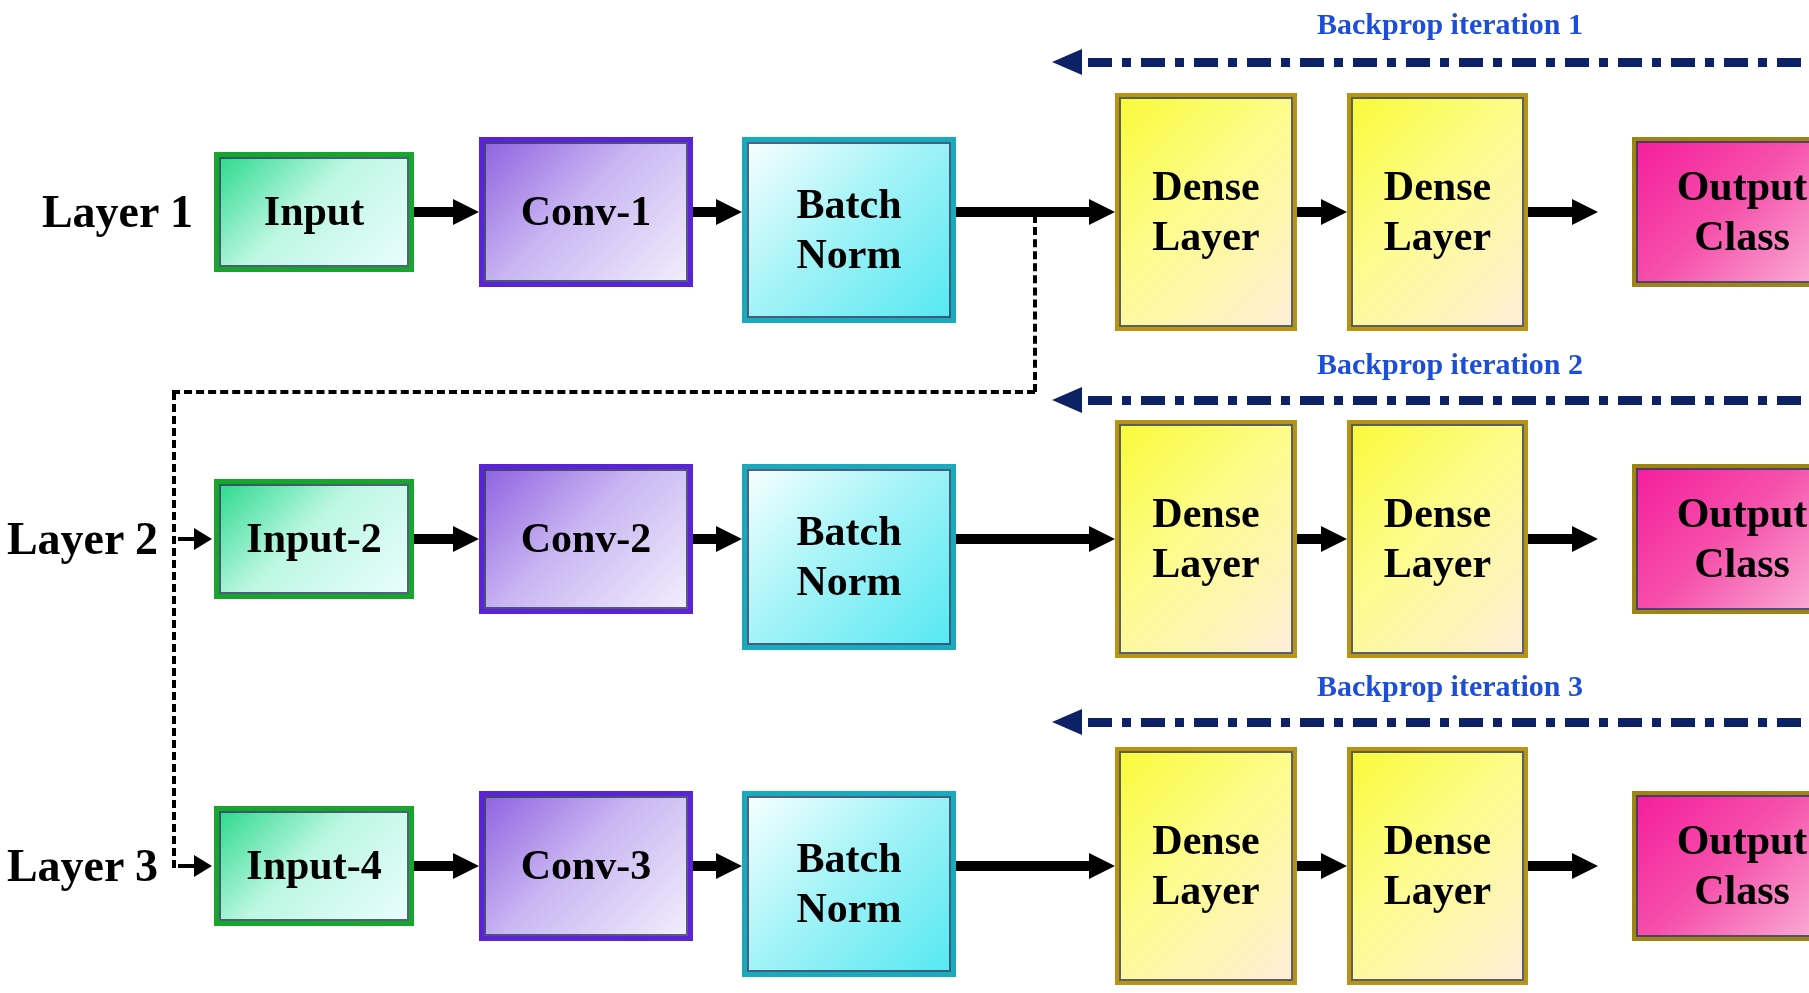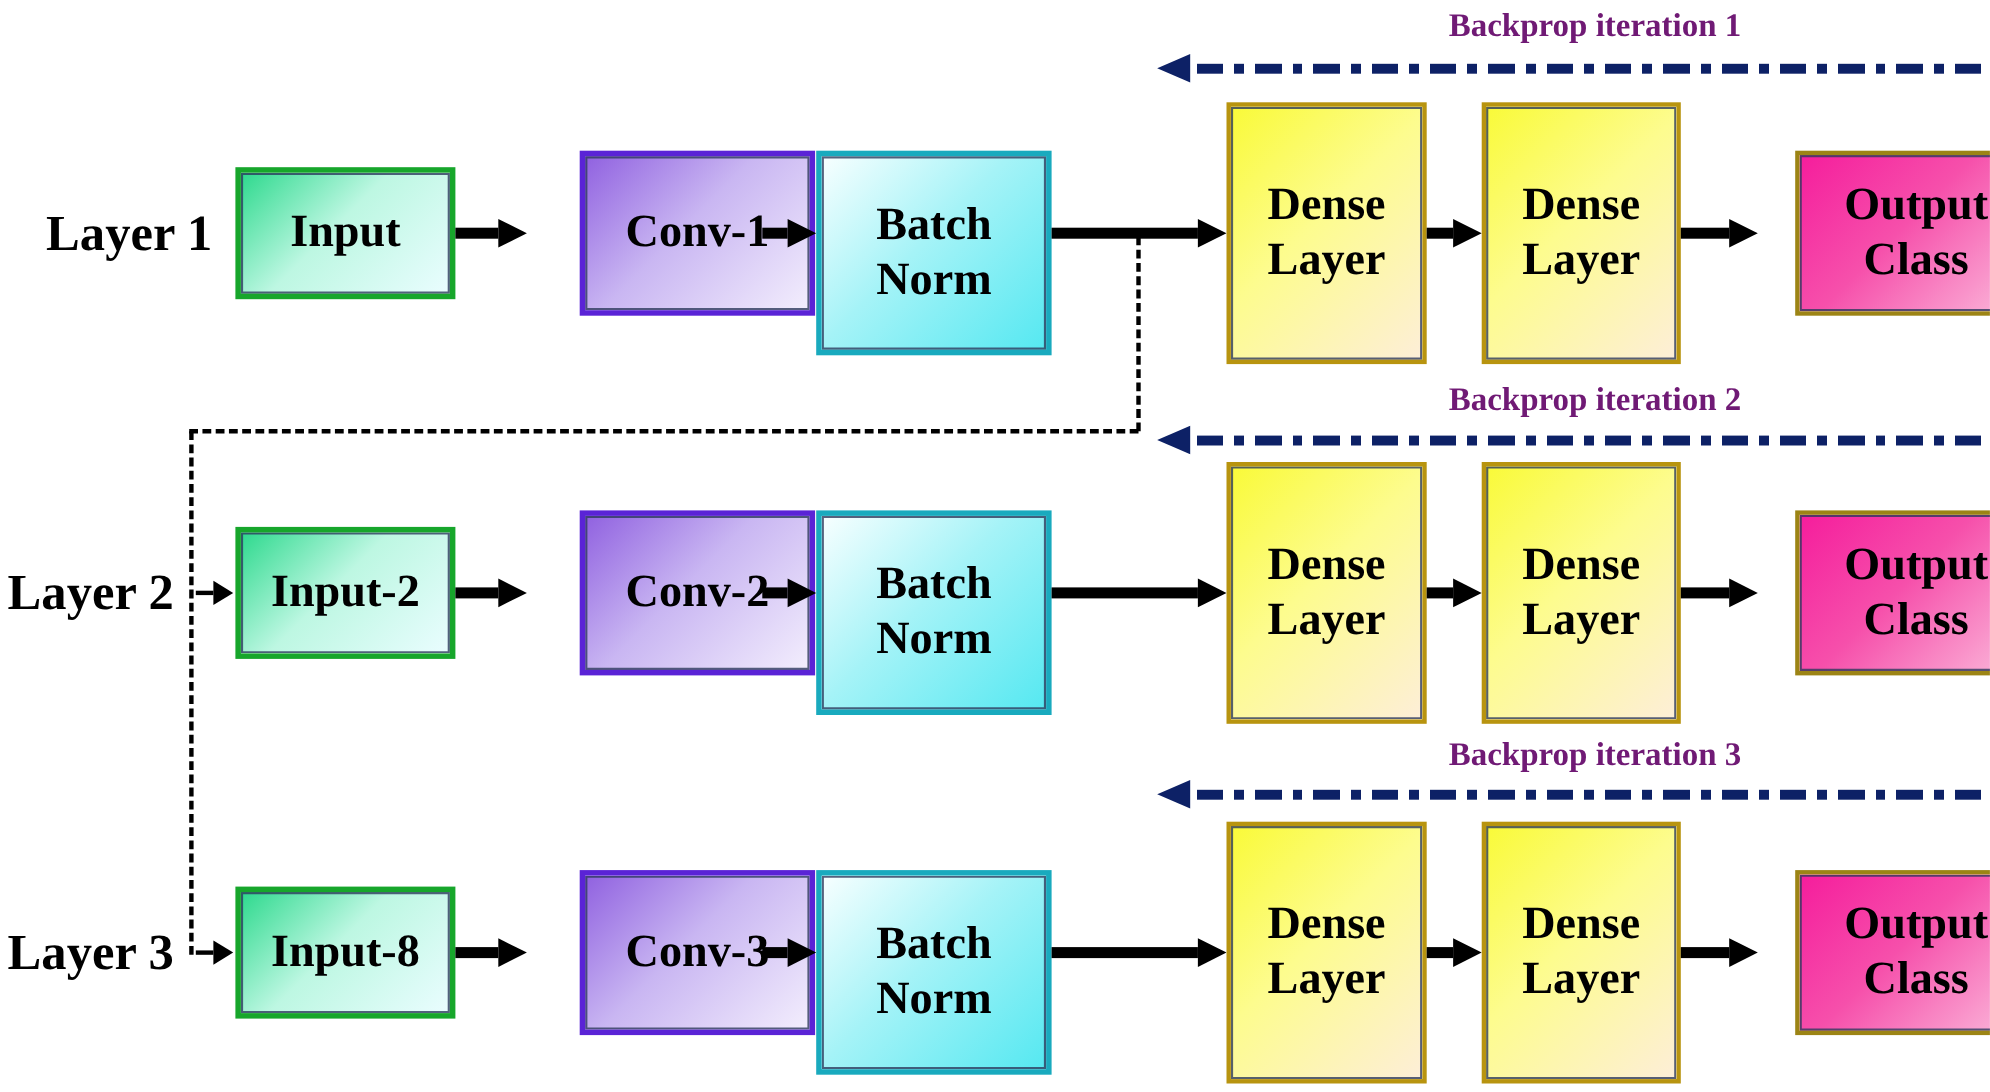--- a/index.html
+++ b/index.html
@@ -19,21 +19,21 @@
   
   .box{
     display:flex;align-items:center;justify-content:center;text-align:center;
     font-weight:bold;color:#000;font-size:42px;line-height:1.18;
     white-space:pre-line;box-sizing:border-box;
     box-shadow:inset 0 0 0 2px rgba(45,58,92,.8);
   }
   .bx-input {left:214px;width:200px;height:120px;border:5px solid #17a62b;
     background:linear-gradient(135deg,#2dd98d 0%,#bdf7e2 45%,#eafdff 100%);}
   .bx-conv  {left:479px;width:214px;height:150px;border:5px solid #5a23d6;
-    background:linear-gradient(135deg,#9061e0 0%,#c9b6f2 45%,#f3eefd 100%);margin-left:48px;}
+    background:linear-gradient(135deg,#9061e0 0%,#c9b6f2 45%,#f3eefd 100%);}
   .bx-batch {left:742px;width:214px;height:186px;border:5px solid #19aabe;
     background:linear-gradient(135deg,#f8ffff 0%,#a5f3f7 45%,#55e8f1 100%);}
   .bx-dense1{left:1115px;width:182px;height:238px;border:4px solid #b8940f;
     background:linear-gradient(135deg,#f9fa38 0%,#fdfc8e 45%,#fdeed8 100%);}
   .bx-dense2{left:1347px;width:181px;height:238px;border:4px solid #b8940f;
     background:linear-gradient(135deg,#f9fa38 0%,#fdfc8e 45%,#fdeed8 100%);}
   .bx-output{left:1632px;width:220px;height:150px;border:4px solid #9c8415;
     background:linear-gradient(135deg,#f51d9c 0%,#f650ab 45%,#fbc0de 100%);}
   .r1.bx-input{top:152px;} .r1.bx-conv,.r1.bx-batch,.r1.bx-output{top:137px;}
   .r1.bx-dense1,.r1.bx-dense2{top:93px;}
@@ -56,21 +56,21 @@
 
   
   .bp-line{left:1052px;width:757px;height:28px;display:flex;align-items:center;}
   .bp-line .bp-head{width:0;height:0;border-right:30px solid #0d2166;
     border-top:13px solid transparent;border-bottom:13px solid transparent;}
   .bp-line .bp-dash{flex:1;height:9px;margin-left:6px;
     background:repeating-linear-gradient(to right,
       #0d2166 0 24px,transparent 24px 34px,#0d2166 34px 43px,transparent 43px 53px);}
   .r1.bp-line{top:48px;} .r2.bp-line{top:386px;} .r3.bp-line{top:708px;}
   .bp-label{left:1100px;width:700px;text-align:center;font-weight:bold;
-    font-size:30px;color:#701a75;line-height:38px;}
+    font-size:30px;color:#1d4ed8;line-height:38px;}
   .r1.bp-label{top:5px;} .r2.bp-label{top:345px;} .r3.bp-label{top:667px;}
 
   
   .fb-v{width:0;border-left:4px dashed #000;}
   .fb-h{height:0;border-top:4px dashed #000;}
   #fb-v1{left:1033px;top:215px;height:177px;}
   #fb-h1{left:172px;top:390px;width:863px;}
   #fb-v2{left:172px;top:392px;height:476px;}
   .fb-arrow{width:38px;height:22px;display:flex;align-items:center;}
   .fb-arrow .fb-dash{width:16px;border-top:4px dashed #000;}
@@ -149,21 +149,21 @@
   </div>
 <div class="abs box r2 bx-output">Output
 Class</div>
 <div class="abs r2 bp-label">Backprop iteration 2</div>
 <div class="abs r2 bp-line">
     <div class="bp-head"></div>
     <div class="bp-dash"></div>
   </div>
 
 <div class="abs r3 layer-label">Layer 3</div>
-<div class="abs box r3 bx-input">Input-8</div>
+<div class="abs box r3 bx-input">Input-4</div>
 <div class="abs r3 h-arrow a-in-conv">
     <div class="shaft"></div>
     <div class="head"></div>
   </div>
 <div class="abs box r3 bx-conv">Conv-3</div>
 <div class="abs r3 h-arrow a-conv-bn">
     <div class="shaft"></div>
     <div class="head"></div>
   </div>
 <div class="abs box r3 bx-batch">Batch

